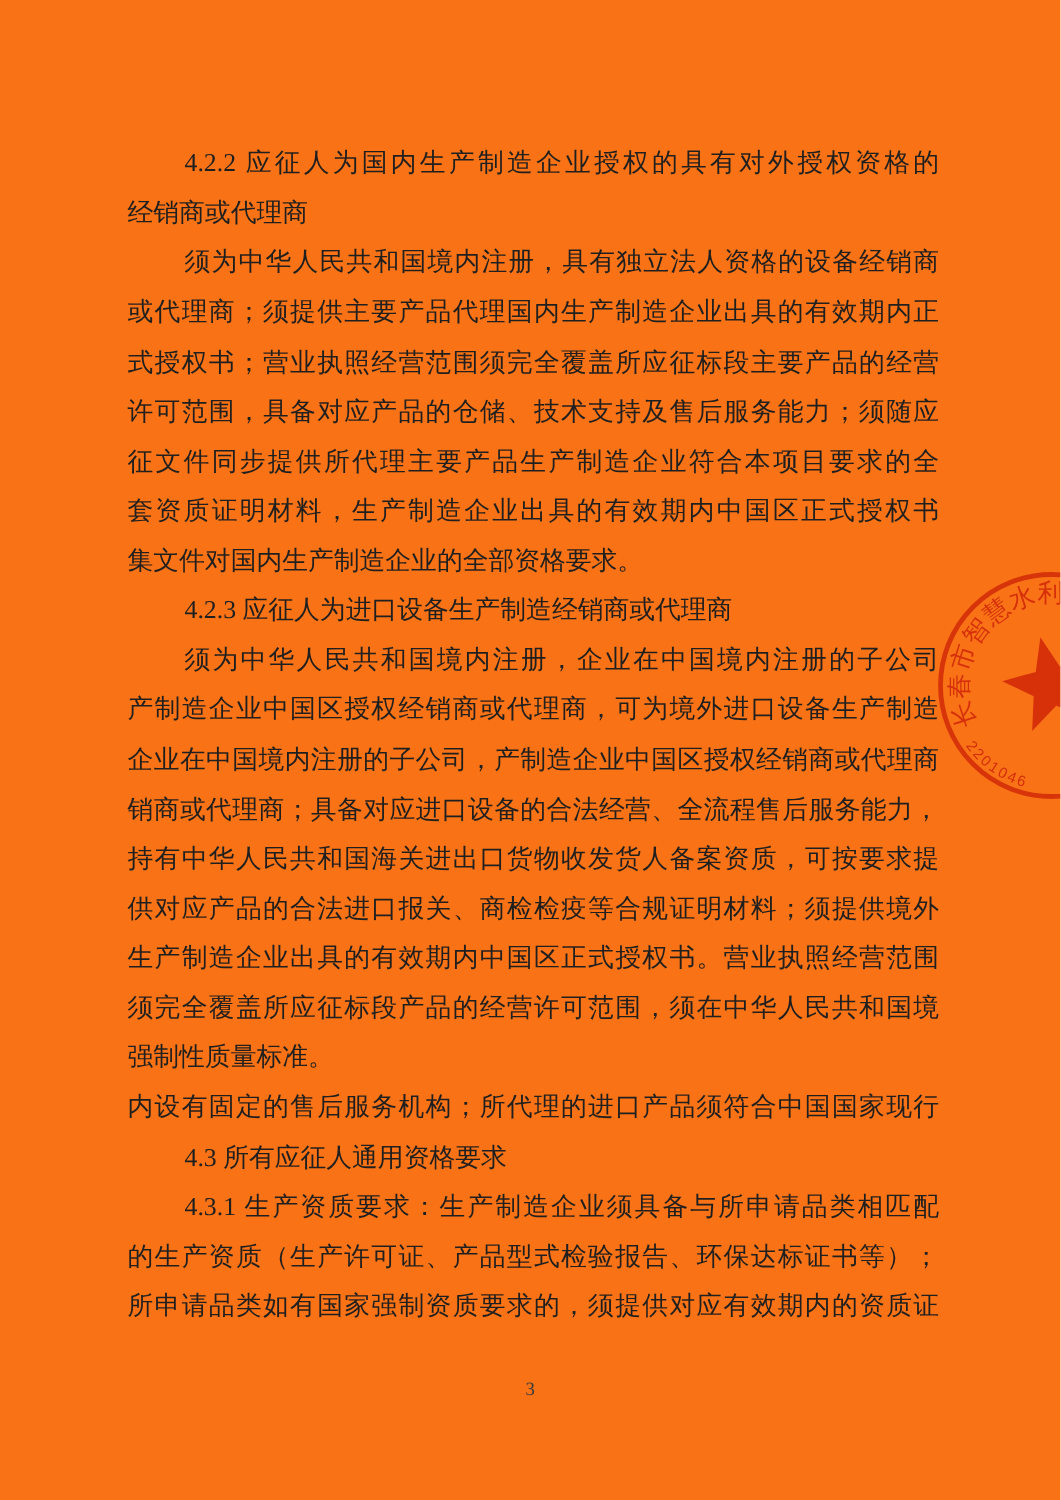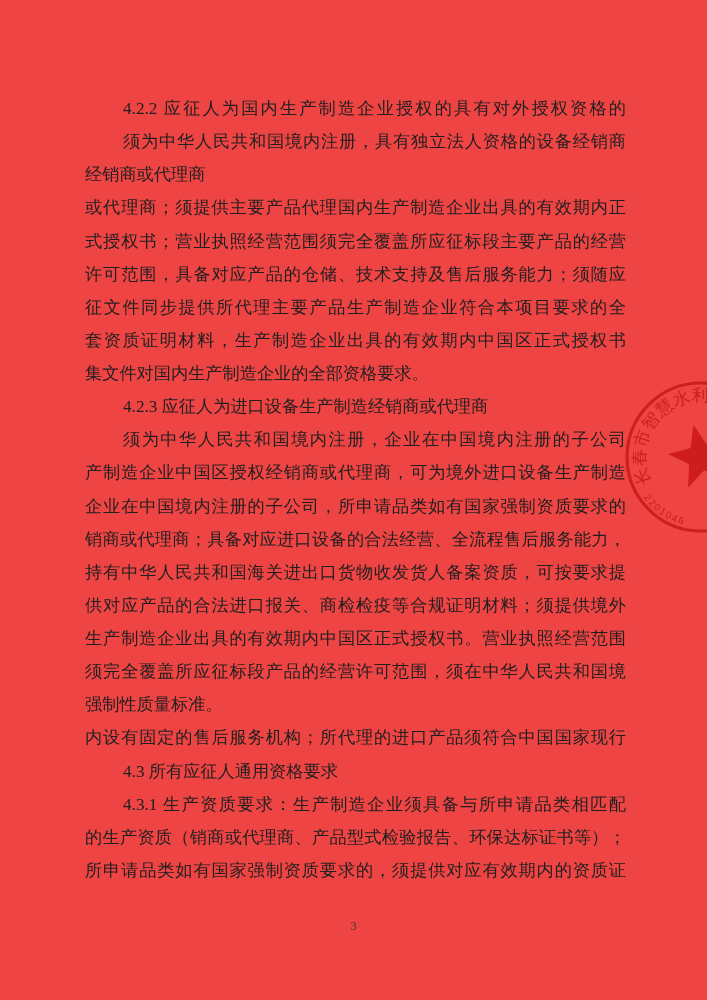--- a/index.html
+++ b/index.html
@@ -7,21 +7,21 @@
     padding: 0;
     width: 707px;
     height: 1000px;
     overflow: hidden;
     background: #ffffff;
   }
   .page {
     position: relative;
     width: 707px;
     height: 1000px;
-    background: #ef4444;
+    background: #f97316;
     font-family: "Liberation Serif", "DejaVu Serif", serif;
     color: #212121;
     overflow: hidden;
   }
   .textblock {
     position: absolute;
     left: 85px;
     top: 92px;
     width: 541px;
     font-size: 17.2px;
@@ -83,42 +83,42 @@
     letter-spacing: 1.6px;
   }
 </style>
 </head>
 <body>
 
 <div class="page">
 
   <div class="textblock">
     <div class="line ind jf">4.2.2 应征人为国内生产制造企业授权的具有对外授权资格的</div>
+    <div class="line">经销商或代理商</div>
     <div class="line ind jf">须为中华人民共和国境内注册，具有独立法人资格的设备经销商</div>
-    <div class="line">经销商或代理商</div>
     <div class="line jf">或代理商；须提供主要产品代理国内生产制造企业出具的有效期内正</div>
     <div class="line jf">式授权书；营业执照经营范围须完全覆盖所应征标段主要产品的经营</div>
     <div class="line jf">许可范围，具备对应产品的仓储、技术支持及售后服务能力；须随应</div>
     <div class="line jf">征文件同步提供所代理主要产品生产制造企业符合本项目要求的全</div>
     <div class="line jf">套资质证明材料，生产制造企业出具的有效期内中国区正式授权书</div>
     <div class="line">集文件对国内生产制造企业的全部资格要求。</div>
     <div class="line ind">4.2.3 应征人为进口设备生产制造经销商或代理商</div>
     <div class="line ind jf">须为中华人民共和国境内注册，企业在中国境内注册的子公司</div>
     <div class="line jf">产制造企业中国区授权经销商或代理商，可为境外进口设备生产制造</div>
-    <div class="line jf">企业在中国境内注册的子公司，所申请品类如有国家强制资质要求的</div>
+    <div class="line jf">企业在中国境内注册的子公司，产制造企业中国区授权经销商或代理商</div>
     <div class="line jf">销商或代理商；具备对应进口设备的合法经营、全流程售后服务能力，</div>
     <div class="line jf">持有中华人民共和国海关进出口货物收发货人备案资质，可按要求提</div>
     <div class="line jf">供对应产品的合法进口报关、商检检疫等合规证明材料；须提供境外</div>
     <div class="line jf">生产制造企业出具的有效期内中国区正式授权书。营业执照经营范围</div>
     <div class="line jf">须完全覆盖所应征标段产品的经营许可范围，须在中华人民共和国境</div>
     <div class="line">强制性质量标准。</div>
     <div class="line jf">内设有固定的售后服务机构；所代理的进口产品须符合中国国家现行</div>
     <div class="line ind">4.3 所有应征人通用资格要求</div>
     <div class="line ind jf">4.3.1 生产资质要求：生产制造企业须具备与所申请品类相匹配</div>
-    <div class="line jf">的生产资质（销商或代理商、产品型式检验报告、环保达标证书等）；</div>
+    <div class="line jf">的生产资质（生产许可证、产品型式检验报告、环保达标证书等）；</div>
     <div class="line jf">所申请品类如有国家强制资质要求的，须提供对应有效期内的资质证</div>
   </div>
 
   <svg class="seal" viewBox="0 0 220 220" xmlns="http://www.w3.org/2000/svg" aria-hidden="true">
     <defs>
       <path id="sealArc" d="M60.1,135.4 A56,56 0 0 1 138,61.5"></path>
       <path id="serialArc" d="M52.7,150.2 A70,70 0 0 0 128.1,177.6"></path>
     </defs>
     <circle class="seal-ring" cx="110" cy="110" r="74"></circle>
     <polygon class="seal-star" transform="rotate(-13 110 110)" points="110,77 118.2,98.8 141.4,99.8 123.2,114.3 129.4,136.7 110,123.9 90.6,136.7 96.8,114.3 78.6,99.8 101.8,98.8"></polygon>

